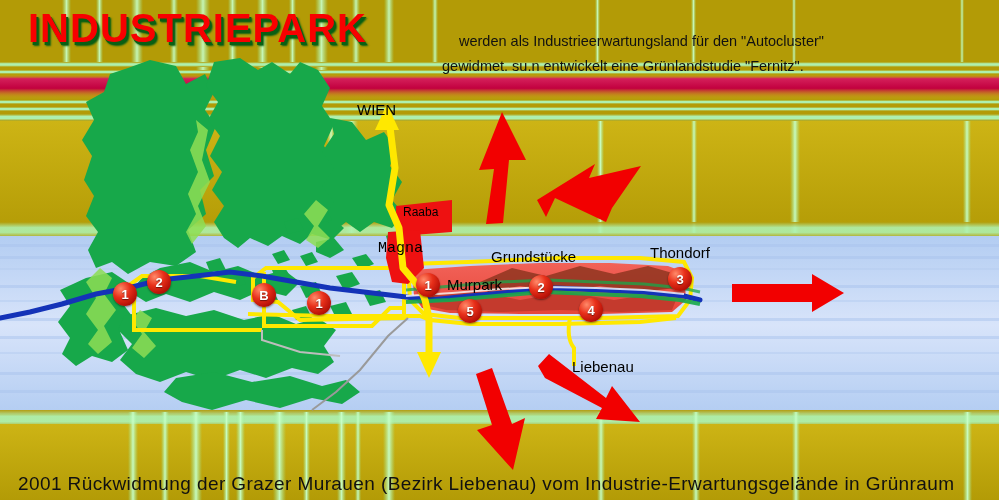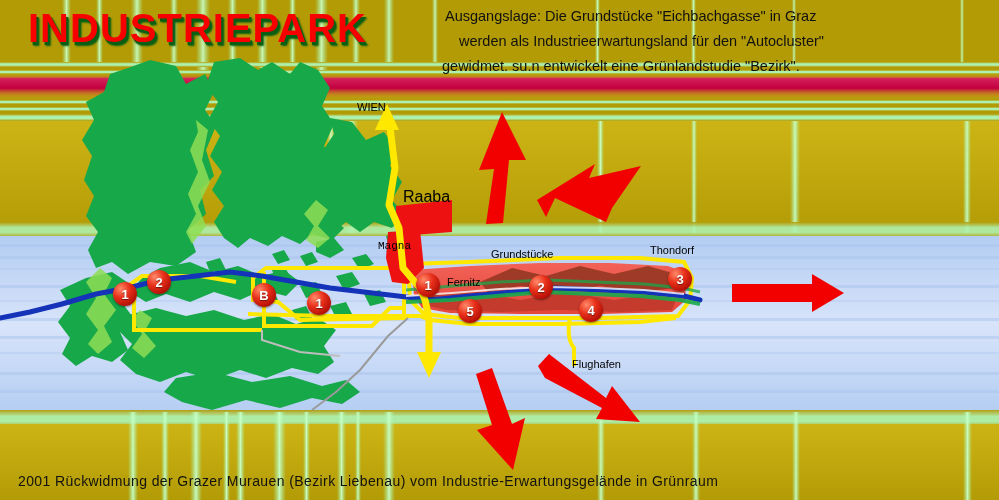--- a/index.html
+++ b/index.html
@@ -23,27 +23,27 @@
     position:absolute;color:#111;font-size:14.5px;white-space:nowrap;
     font-family:"Liberation Sans", sans-serif;text-align:right;
   }
   #hl0{left:445px;top:8px;}
   #hl1{left:437px;top:33px;padding-left:22px;}
   #hl2{left:442px;top:58px;}
 
   
   #footer{
     position:absolute;left:18px;top:473px;
-    color:#111;font-size:14px;white-space:nowrap;letter-spacing:.4px;
-  }
-
-  
-  .maplabel{position:absolute;color:#000;font-size:11px;white-space:nowrap;}
+    color:#111;font-size:19px;white-space:nowrap;letter-spacing:.4px;
+  }
+
+  
+  .maplabel{position:absolute;color:#000;font-size:15px;white-space:nowrap;}
   #lbl-wien{left:357px;top:101px;}
-  #lbl-raaba{left:403px;top:188px;font-size:16px;}
+  #lbl-raaba{left:403px;top:205px;font-size:12px;}
   #lbl-magna{left:378px;top:240px;font-family:Liberation Mono, monospace;}
   #lbl-goessendorf{left:491px;top:248px;}
   #lbl-fernitz{left:650px;top:244px;}
   #lbl-thondorf{left:447px;top:276px;}
   #lbl-flughafen{left:572px;top:358px;}
 
   
   .marker{
     position:absolute;width:24px;height:24px;border-radius:50%;
     background:radial-gradient(circle at 32% 28%, #ff8a6a 0%, #e8301a 38%, #b81208 72%, #7d0b04 100%);
@@ -303,32 +303,31 @@
       <path d="M389,119 L395,168 L389,205 L399,228 L403,268 L420,288 L425,300 L429,318 L429,360"></path>
     </g>
     <g fill="#ffe800">
       <path d="M387,104 L399,130 L375,130 Z"></path>
       <path d="M429,378 L441,352 L417,352 Z"></path>
     </g>
   </svg>
 
   <div id="headerzone">
     <div id="title">INDUSTRIEPARK</div>
-    <div class="hline" id="hl0">Ausgangslage: Die Grundstücke "Eichbachgasse" in Graz</div>
     <div class="hline" id="hl1">werden als Industrieerwartungsland für den "Autocluster"</div>
-    <div class="hline" id="hl2">gewidmet. su.n entwickelt eine Grünlandstudie "Bezirk".</div>
+    <div class="hline" id="hl2">gewidmet. su.n entwickelt eine Grünlandstudie "Fernitz".</div>
   </div>
 
   <div class="maplabel" id="lbl-wien">WIEN</div>
   <div class="maplabel" id="lbl-raaba">Raaba</div>
   <div class="maplabel" id="lbl-magna">Magna</div>
   <div class="maplabel" id="lbl-goessendorf">Grundstücke</div>
   <div class="maplabel" id="lbl-fernitz">Thondorf</div>
-  <div class="maplabel" id="lbl-thondorf">Fernitz</div>
-  <div class="maplabel" id="lbl-flughafen">Flughafen</div>
+  <div class="maplabel" id="lbl-thondorf">Murpark</div>
+  <div class="maplabel" id="lbl-flughafen">Liebenau</div>
 
   <div id="markers">
       <div class="marker" style="left: 113px; top: 282px;">1</div>
       <div class="marker" style="left: 147px; top: 270px;">2</div>
       <div class="marker" style="left: 252px; top: 283px;">B</div>
       <div class="marker" style="left: 307px; top: 291px;">1</div>
       <div class="marker" style="left: 416px; top: 273px;">1</div>
       <div class="marker" style="left: 529px; top: 275px;">2</div>
       <div class="marker" style="left: 668px; top: 267px;">3</div>
       <div class="marker" style="left: 579px; top: 298px;">4</div>

